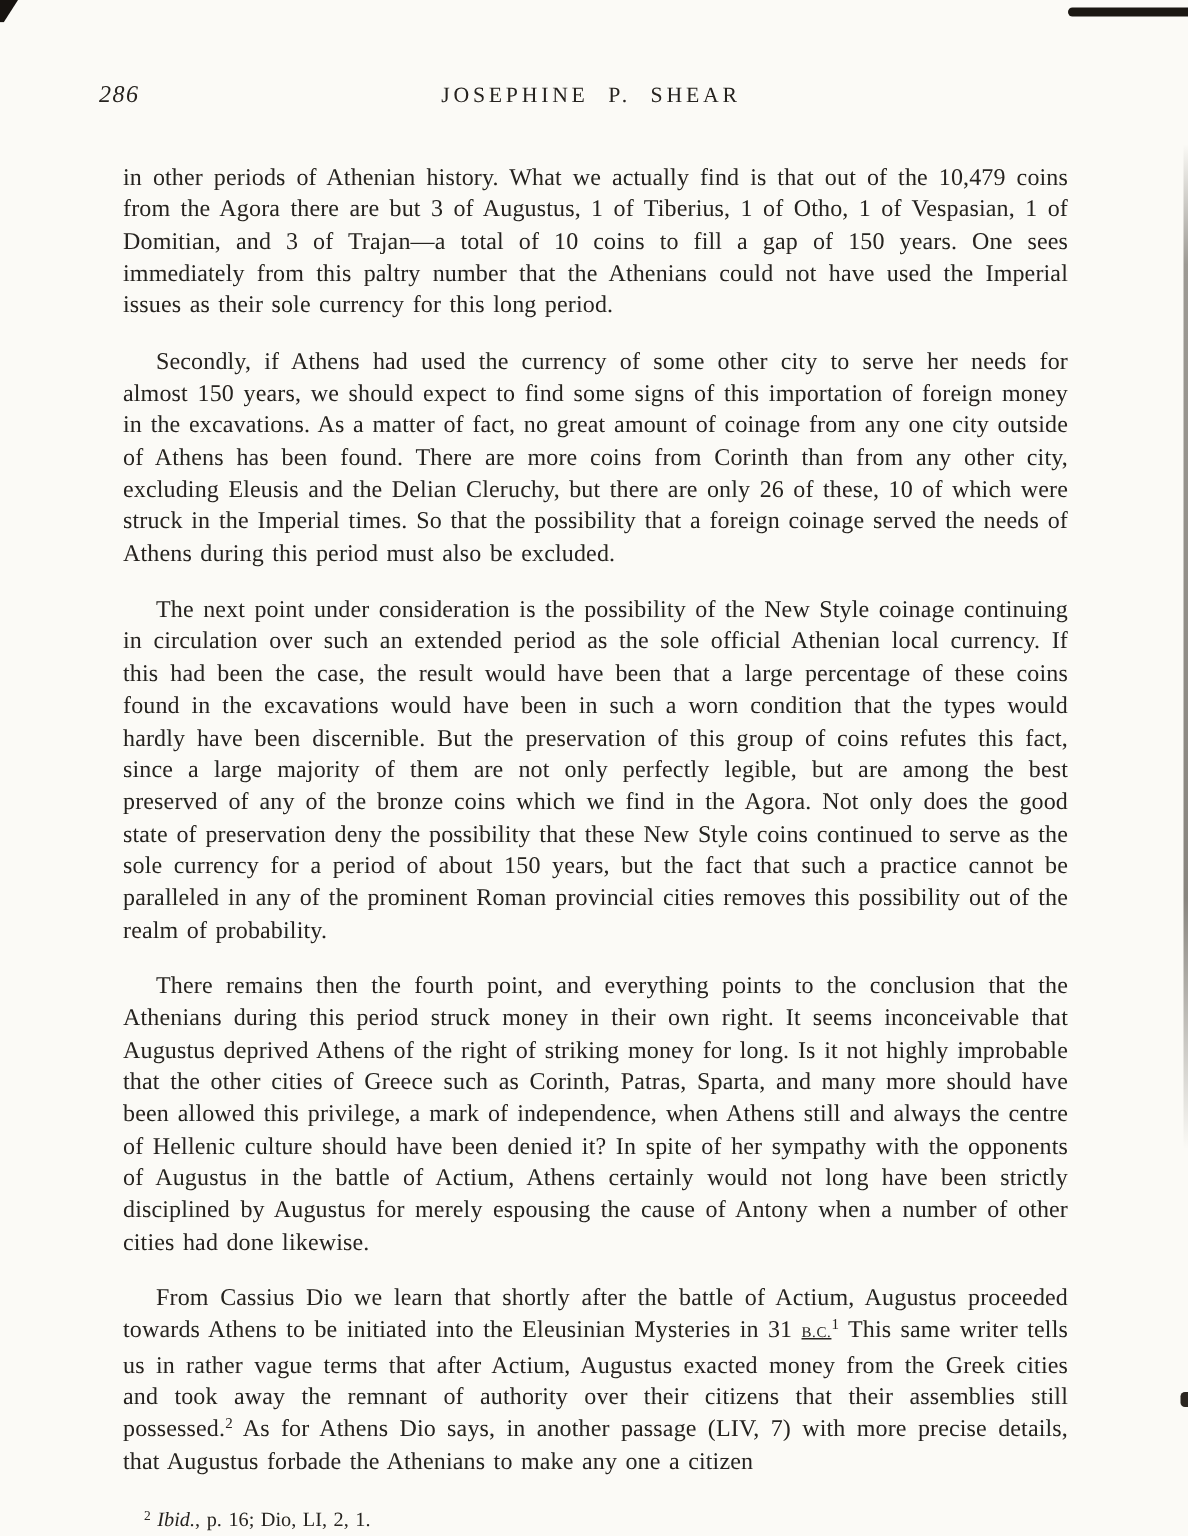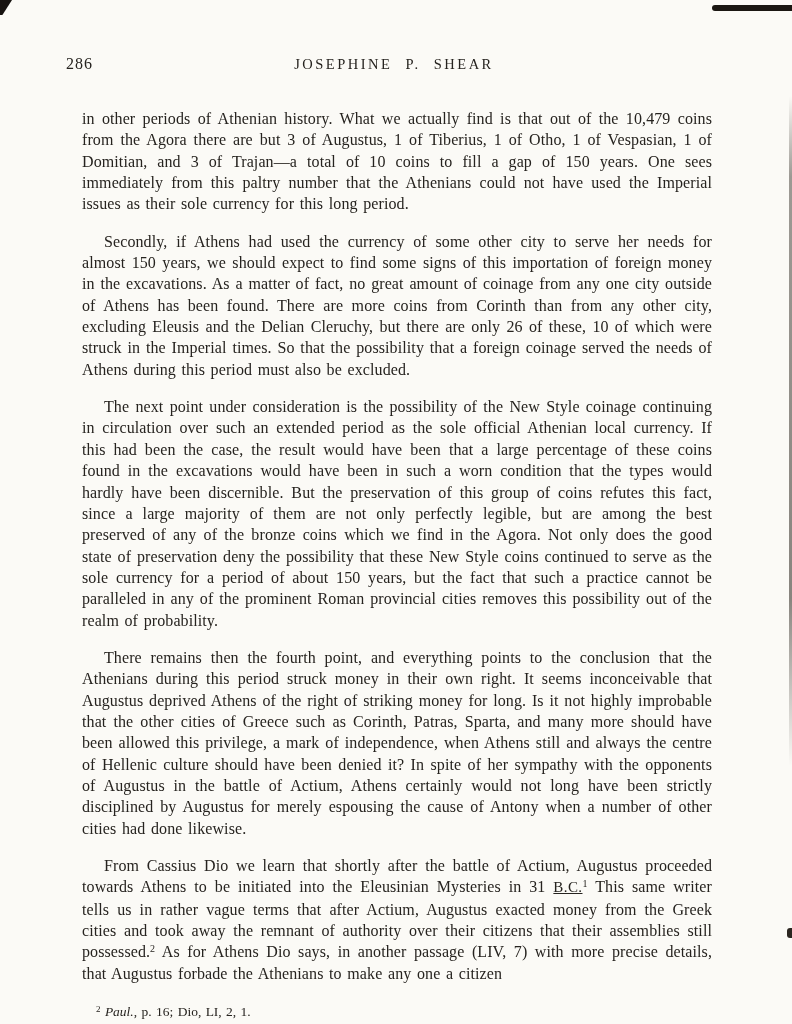--- a/index.html
+++ b/index.html
@@ -44,21 +44,21 @@
     position: absolute; top: 928px; right: 0;
     width: 5px; height: 10px;
     background: #2b2620;
     border-radius: 3px 0 0 3px;
   }
 
   
   .running-head { position: absolute; top: 55px; left: 0; right: 0; height: 22px; }
   .page-number {
     position: absolute; left: 66px; top: 0;
-    font-size: 16px; letter-spacing: 1px;
+    font-size: 16px; letter-spacing: 1px; font-style: italic;
   }
   .head-title {
     position: absolute; left: 0; right: 4px; top: 1px;
     text-align: center;
     font-size: 14.5px;
     letter-spacing: 2.5px;
     word-spacing: 7px;
   }
 
   
@@ -72,21 +72,21 @@
   }
   .body-text p.para.indent { text-indent: 22px; }
 
   sup.fn-ref {
     font-size: 10px;
     line-height: 0;
     vertical-align: baseline;
     position: relative;
     top: -5px;
   }
-  .smallcaps { font-size: 15px; letter-spacing: 0.4px; text-decoration: underline; }
+  .smallcaps { font-size: 10px; letter-spacing: 0.4px; text-decoration: underline; }
   .italic { font-style: italic; }
 
   
   .footnotes { margin-top: 18px; }
   .footnotes p.footnote {
     margin: 0;
     font-size: 13.5px;
     line-height: 20px;
     text-indent: 30px;
     word-spacing: 1px;
@@ -110,16 +110,16 @@
 
   <main class="body-text">
       <p class="para"><span>in other periods of Athenian history.  What we actually find is that out of the 10,479 coins from the Agora there are but 3 of Augustus, 1 of Tiberius, 1 of Otho, 1 of Vespasian, 1 of Domitian, and 3 of Trajan—a total of 10 coins to fill a gap of 150 years.  One sees immediately from this paltry number that the Athenians could not have used the Imperial issues as their sole currency for this long period.</span></p>
       <p class="para indent"><span>Secondly, if Athens had used the currency of some other city to serve her needs for almost 150 years, we should expect to find some signs of this importation of foreign money in the excavations.  As a matter of fact, no great amount of coinage from any one city outside of Athens has been found.  There are more coins from Corinth than from any other city, excluding Eleusis and the Delian Cleruchy, but there are only 26 of these, 10 of which were struck in the Imperial times.  So that the possibility that a foreign coinage served the needs of Athens during this period must also be excluded.</span></p>
       <p class="para indent"><span>The next point under consideration is the possibility of the New Style coinage continuing in circulation over such an extended period as the sole official Athenian local currency. If this had been the case, the result would have been that a large percentage of these coins found in the excavations would have been in such a worn condition that the types would hardly have been discernible.  But the preservation of this group of coins refutes this fact, since a large majority of them are not only perfectly legible, but are among the best preserved of any of the bronze coins which we find in the Agora.  Not only does the good state of preservation deny the possibility that these New Style coins continued to serve as the sole currency for a period of about 150 years, but the fact that such a practice cannot be paralleled in any of the prominent Roman provincial cities removes this possibility out of the realm of probability.</span></p>
       <p class="para indent"><span>There remains then the fourth point, and everything points to the conclusion that the Athenians during this period struck money in their own right.  It seems inconceivable that Augustus deprived Athens of the right of striking money for long.  Is it not highly improbable that the other cities of Greece such as Corinth, Patras, Sparta, and many more should have been allowed this privilege, a mark of independence, when Athens still and always the centre of Hellenic culture should have been denied it?  In spite of her sympathy with the opponents of Augustus in the battle of Actium, Athens certainly would not long have been strictly disciplined by Augustus for merely espousing the cause of Antony when a number of other cities had done likewise.</span></p>
       <p class="para indent"><span>From Cassius Dio we learn that shortly after the battle of Actium, Augustus proceeded towards Athens to be initiated into the Eleusinian Mysteries in 31 </span><span class="smallcaps">B.C.</span><sup class="fn-ref">1</sup><span>  This same writer tells us in rather vague terms that after Actium, Augustus exacted money from the Greek cities and took away the remnant of authority over their citizens that their assemblies still possessed.</span><sup class="fn-ref">2</sup><span>  As for Athens Dio says, in another passage (LIV, 7) with more precise details, that Augustus forbade the Athenians to make any one a citizen</span></p>
     </main>
 
   <section class="footnotes">
-      <p class="footnote"><sup class="fn-ref">2</sup><span> </span><span class="italic">Paul.</span><span>, p. 16;  Dio, LI, 2, 1.</span></p>
+      <p class="footnote"><sup class="fn-ref">2</sup><span> </span><span class="italic">Ibid.</span><span>, p. 16;  Dio, LI, 2, 1.</span></p>
     </section>
 
 </div>
 
 </body></html>

